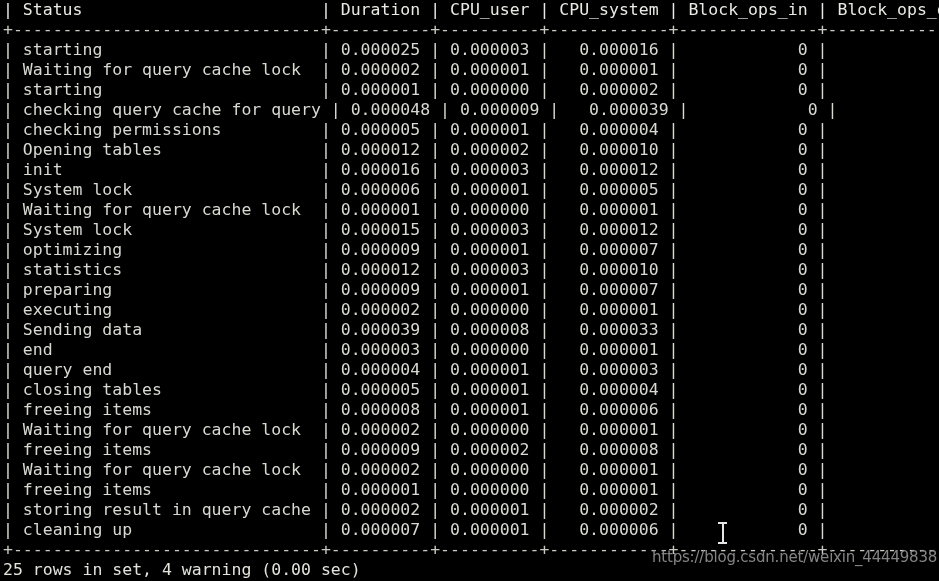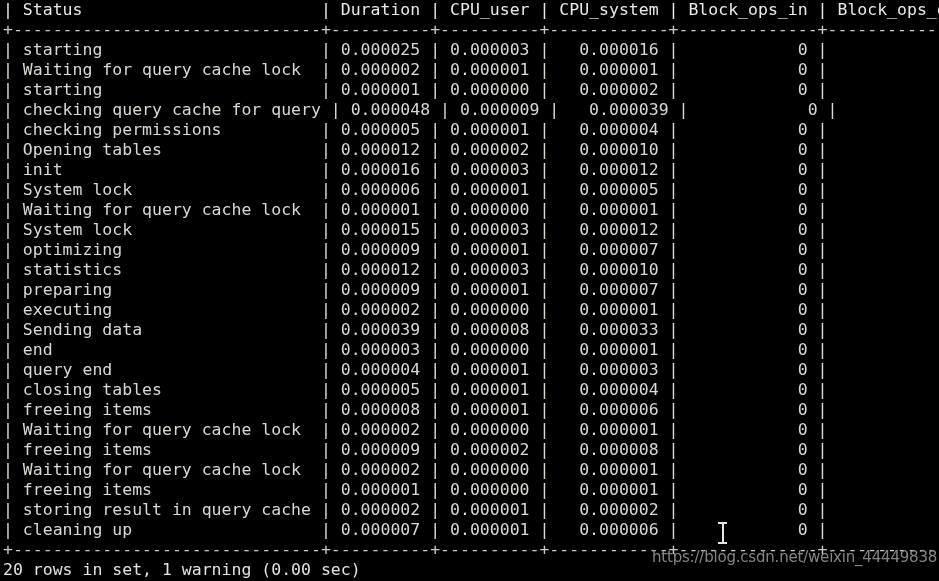--- a/index.html
+++ b/index.html
@@ -111,21 +111,21 @@
       <div class="term-line ">| query end                     | 0.000004 | 0.000001 |   0.000003 |            0 |             0 |</div>
       <div class="term-line ">| closing tables                | 0.000005 | 0.000001 |   0.000004 |            0 |             0 |</div>
       <div class="term-line ">| freeing items                 | 0.000008 | 0.000001 |   0.000006 |            0 |             0 |</div>
       <div class="term-line ">| Waiting for query cache lock  | 0.000002 | 0.000000 |   0.000001 |            0 |             0 |</div>
       <div class="term-line ">| freeing items                 | 0.000009 | 0.000002 |   0.000008 |            0 |             0 |</div>
       <div class="term-line ">| Waiting for query cache lock  | 0.000002 | 0.000000 |   0.000001 |            0 |             0 |</div>
       <div class="term-line ">| freeing items                 | 0.000001 | 0.000000 |   0.000001 |            0 |             0 |</div>
       <div class="term-line ">| storing result in query cache | 0.000002 | 0.000001 |   0.000002 |            0 |             0 |</div>
       <div class="term-line ">| cleaning up                   | 0.000007 | 0.000001 |   0.000006 |            0 |             0 |</div>
       <div class="term-line rule-line">+-------------------------------+----------+----------+------------+--------------+---------------+</div>
-      <div class="term-line footer-line">20 rows in set, 1 warning (0.00 sec)</div>
+      <div class="term-line footer-line">25 rows in set, 4 warning (0.00 sec)</div>
     </div>
 
   <div id="watermark">https://blog.csdn.net/weixin_44449838</div>
 
   <div id="mouse-cursor">
     <div class="cap-top"></div>
     <div class="bar"></div>
     <div class="cap-bot"></div>
   </div>
 

